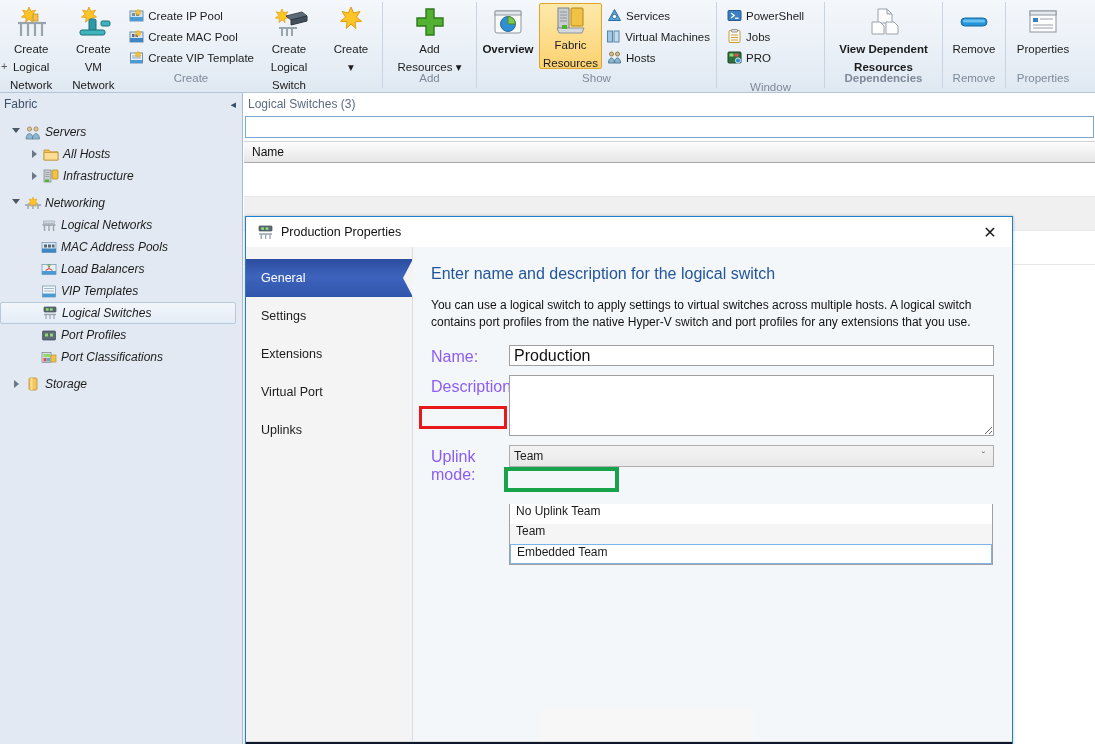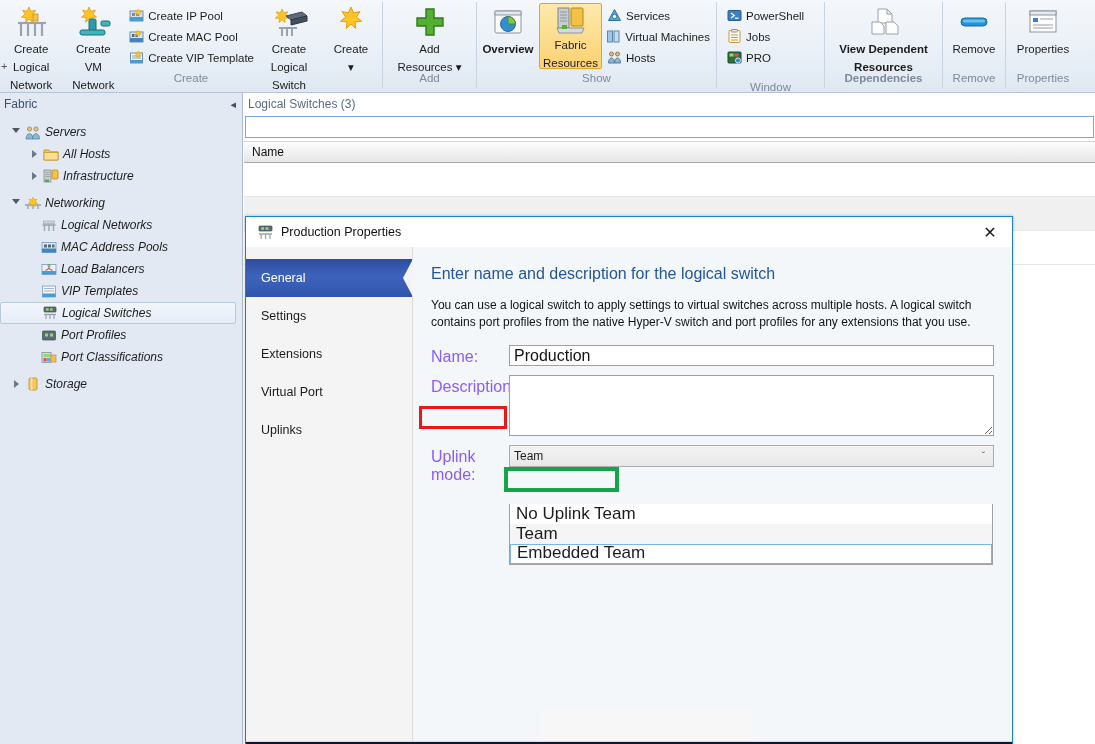--- a/index.html
+++ b/index.html
@@ -132,21 +132,21 @@
   }
   .farea { flex:1; height:61px; border:1px solid #a0a0a0; background:#fff; }
   .combo {
     flex:1; height:22px; border:1px solid #adadad; background:linear-gradient(to bottom,#f3f3f3,#e8e8e8);
     display:flex; align-items:center; padding:0 4px; font-size:12px; position:relative; cursor:pointer;
   }
   .combo .chev { position:absolute; right:8px; color:#555; font-size:10px; }
   .droplist {
     position:absolute; border:1px solid #a0a0a0; border-top:none; background:#ffffff;
   }
-  .dropitem { height:20px; display:flex; align-items:flex-end; padding-left:6px; font-size:17px; cursor:pointer; }
+  .dropitem { height:20px; display:flex; align-items:flex-start; padding-left:6px; font-size:12px; cursor:pointer; }
   .dropitem.hl { background:#ffffff; border:1px solid #7eb4ea; }
   .dropitem.shade { background:#f5f5f5; }
 
   .hl-red { position:absolute; border:3px solid #e8191b; }
   .hl-green { position:absolute; border:4px solid #16a34a; }
 
   #dlg-foot {
     height:42px; background:#0f172a; border-top:1px solid #dcdcdc;
     display:flex; align-items:center; padding:0 10px; flex:0 0 42px; position:relative;
   }

